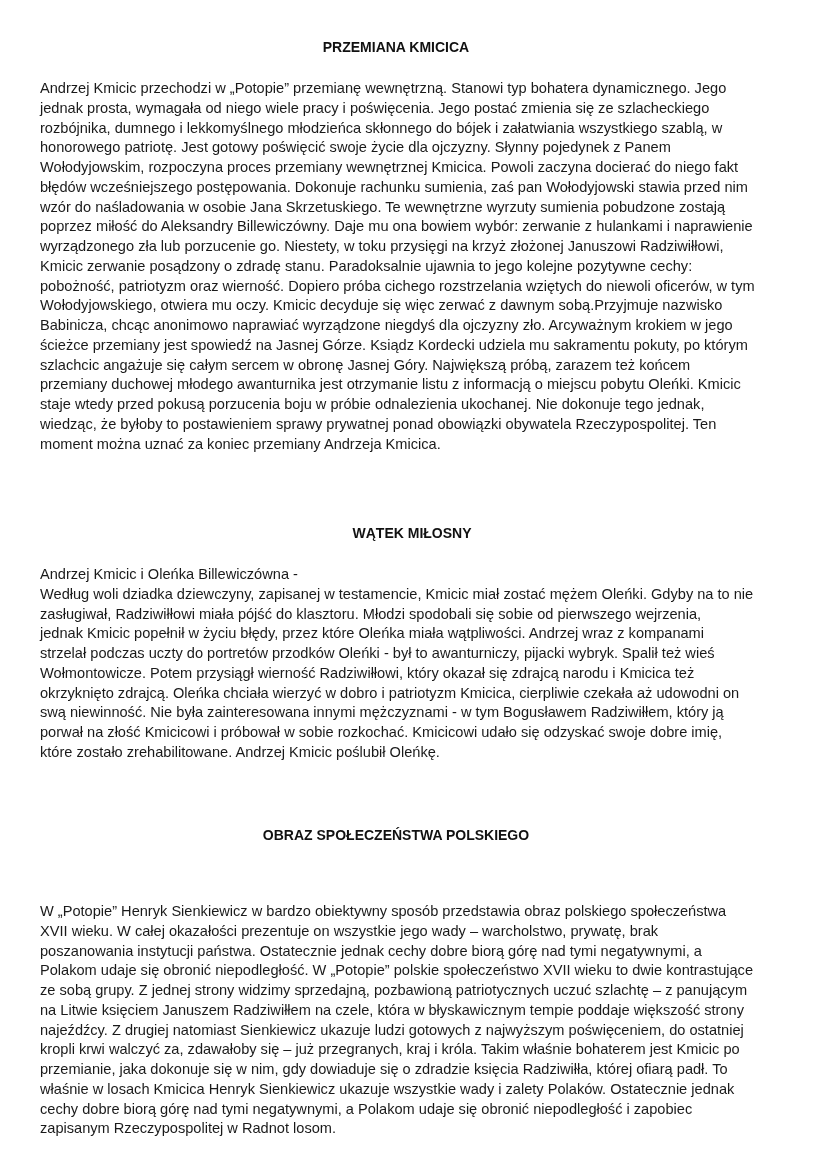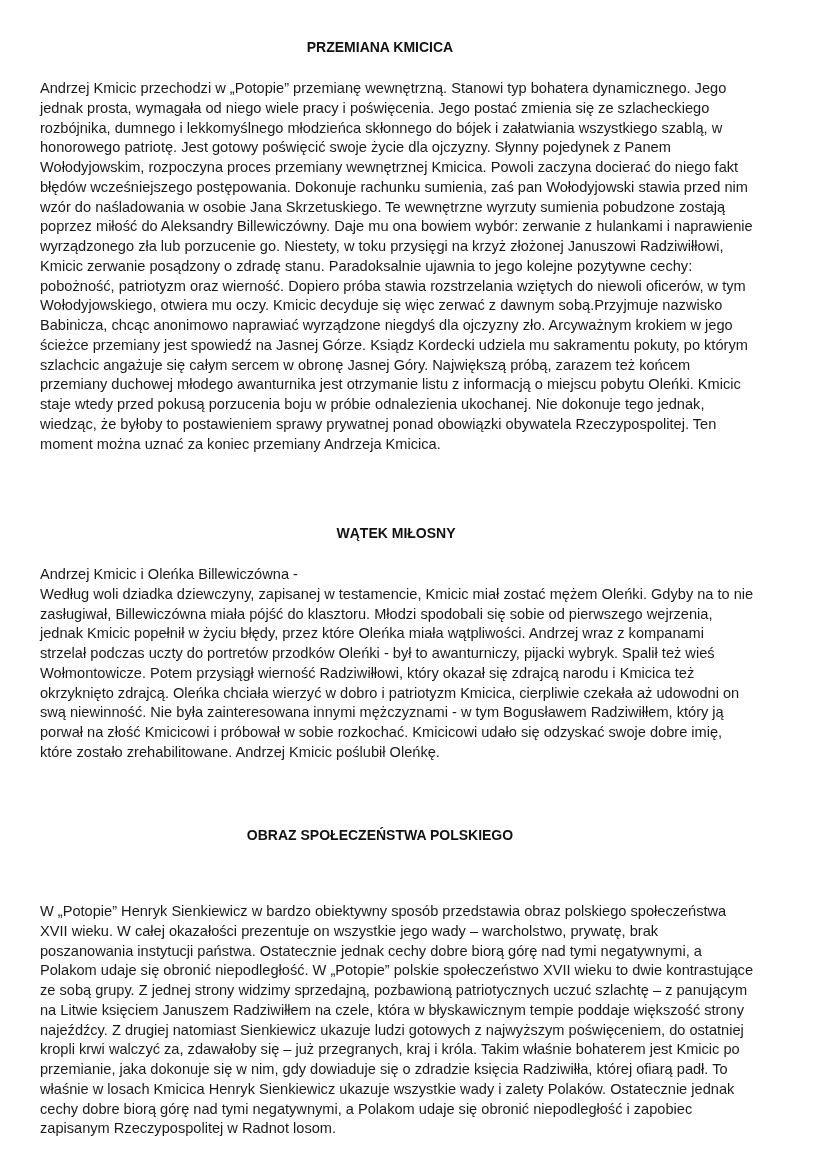--- a/index.html
+++ b/index.html
@@ -2,21 +2,21 @@
 <html><head>
 <meta charset="utf-8">
 <style>
   html, body { margin: 0; padding: 0; background: #ffffff; }
   body {
     width: 828px; height: 1169px; overflow: hidden; position: relative;
     font-family: "Liberation Sans", sans-serif; color: #1a1a1a;
   }
   .page { position: absolute; left: 0; top: 0; width: 828px; height: 1169px; }
   .heading {
-    position: absolute; left: 0; width: 760px; text-align: center;
+    position: absolute; left: 16px; width: 760px; text-align: center;
     font-weight: bold; font-size: 14px; letter-spacing: 0px; line-height: 18px;
     color: #111;
   }
   .para {
     position: absolute; left: 40px; width: 760px;
     font-size: 14.6px; line-height: 19.75px; color: #1a1a1a;
   }
   .line { display: block; white-space: nowrap; }
 </style>
 </head>
@@ -29,36 +29,36 @@
     <span class="line">Andrzej Kmicic przechodzi w „Potopie” przemianę wewnętrzną. Stanowi typ bohatera dynamicznego. Jego</span>
     <span class="line">jednak prosta, wymagała od niego wiele pracy i poświęcenia. Jego postać zmienia się ze szlacheckiego</span>
     <span class="line">rozbójnika, dumnego i lekkomyślnego młodzieńca skłonnego do bójek i załatwiania wszystkiego szablą, w</span>
     <span class="line">honorowego patriotę. Jest gotowy poświęcić swoje życie dla ojczyzny. Słynny pojedynek z Panem</span>
     <span class="line">Wołodyjowskim, rozpoczyna proces przemiany wewnętrznej Kmicica. Powoli zaczyna docierać do niego fakt</span>
     <span class="line">błędów wcześniejszego postępowania. Dokonuje rachunku sumienia, zaś pan Wołodyjowski stawia przed nim</span>
     <span class="line">wzór do naśladowania w osobie Jana Skrzetuskiego. Te wewnętrzne wyrzuty sumienia pobudzone zostają</span>
     <span class="line">poprzez miłość do Aleksandry Billewiczówny. Daje mu ona bowiem wybór: zerwanie z hulankami i naprawienie</span>
     <span class="line">wyrządzonego zła lub porzucenie go. Niestety, w toku przysięgi na krzyż złożonej Januszowi Radziwiłłowi,</span>
     <span class="line">Kmicic zerwanie posądzony o zdradę stanu. Paradoksalnie ujawnia to jego kolejne pozytywne cechy:</span>
-    <span class="line">pobożność, patriotyzm oraz wierność. Dopiero próba stawia rozstrzelania wziętych do niewoli oficerów, w tym</span>
+    <span class="line">pobożność, patriotyzm oraz wierność. Dopiero próba cichego rozstrzelania wziętych do niewoli oficerów, w tym</span>
     <span class="line">Wołodyjowskiego, otwiera mu oczy. Kmicic decyduje się więc zerwać z dawnym sobą.Przyjmuje nazwisko</span>
     <span class="line">Babinicza, chcąc anonimowo naprawiać wyrządzone niegdyś dla ojczyzny zło. Arcyważnym krokiem w jego</span>
     <span class="line">ścieżce przemiany jest spowiedź na Jasnej Górze. Ksiądz Kordecki udziela mu sakramentu pokuty, po którym</span>
     <span class="line">szlachcic angażuje się całym sercem w obronę Jasnej Góry. Największą próbą, zarazem też końcem</span>
     <span class="line">przemiany duchowej młodego awanturnika jest otrzymanie listu z informacją o miejscu pobytu Oleńki. Kmicic</span>
     <span class="line">staje wtedy przed pokusą porzucenia boju w próbie odnalezienia ukochanej. Nie dokonuje tego jednak,</span>
     <span class="line">wiedząc, że byłoby to postawieniem sprawy prywatnej ponad obowiązki obywatela Rzeczypospolitej. Ten</span>
     <span class="line">moment można uznać za koniec przemiany Andrzeja Kmicica.</span>
   </div>
 
   <div class="heading" style="top:524px;margin-left:16px;">WĄTEK MIŁOSNY</div>
   <div class="para" style="top:565px;">
     <span class="line">Andrzej Kmicic i Oleńka Billewiczówna -</span>
     <span class="line">Według woli dziadka dziewczyny, zapisanej w testamencie, Kmicic miał zostać mężem Oleńki. Gdyby na to nie</span>
-    <span class="line">zasługiwał, Billewiczówna miała pójść do klasztoru. Młodzi spodobali się sobie od pierwszego wejrzenia,</span>
+    <span class="line">zasługiwał, Radziwiłłowi miała pójść do klasztoru. Młodzi spodobali się sobie od pierwszego wejrzenia,</span>
     <span class="line">jednak Kmicic popełnił w życiu błędy, przez które Oleńka miała wątpliwości. Andrzej wraz z kompanami</span>
     <span class="line">strzelał podczas uczty do portretów przodków Oleńki - był to awanturniczy, pijacki wybryk. Spalił też wieś</span>
     <span class="line">Wołmontowicze. Potem przysiągł wierność Radziwiłłowi, który okazał się zdrajcą narodu i Kmicica też</span>
     <span class="line">okrzyknięto zdrajcą. Oleńka chciała wierzyć w dobro i patriotyzm Kmicica, cierpliwie czekała aż udowodni on</span>
     <span class="line">swą niewinność. Nie była zainteresowana innymi mężczyznami - w tym Bogusławem Radziwiłłem, który ją</span>
     <span class="line">porwał na złość Kmicicowi i próbował w sobie rozkochać. Kmicicowi udało się odzyskać swoje dobre imię,</span>
     <span class="line">które zostało zrehabilitowane. Andrzej Kmicic poślubił Oleńkę.</span>
   </div>
 
   <div class="heading" style="top:826px;">OBRAZ SPOŁECZEŃSTWA POLSKIEGO</div>

